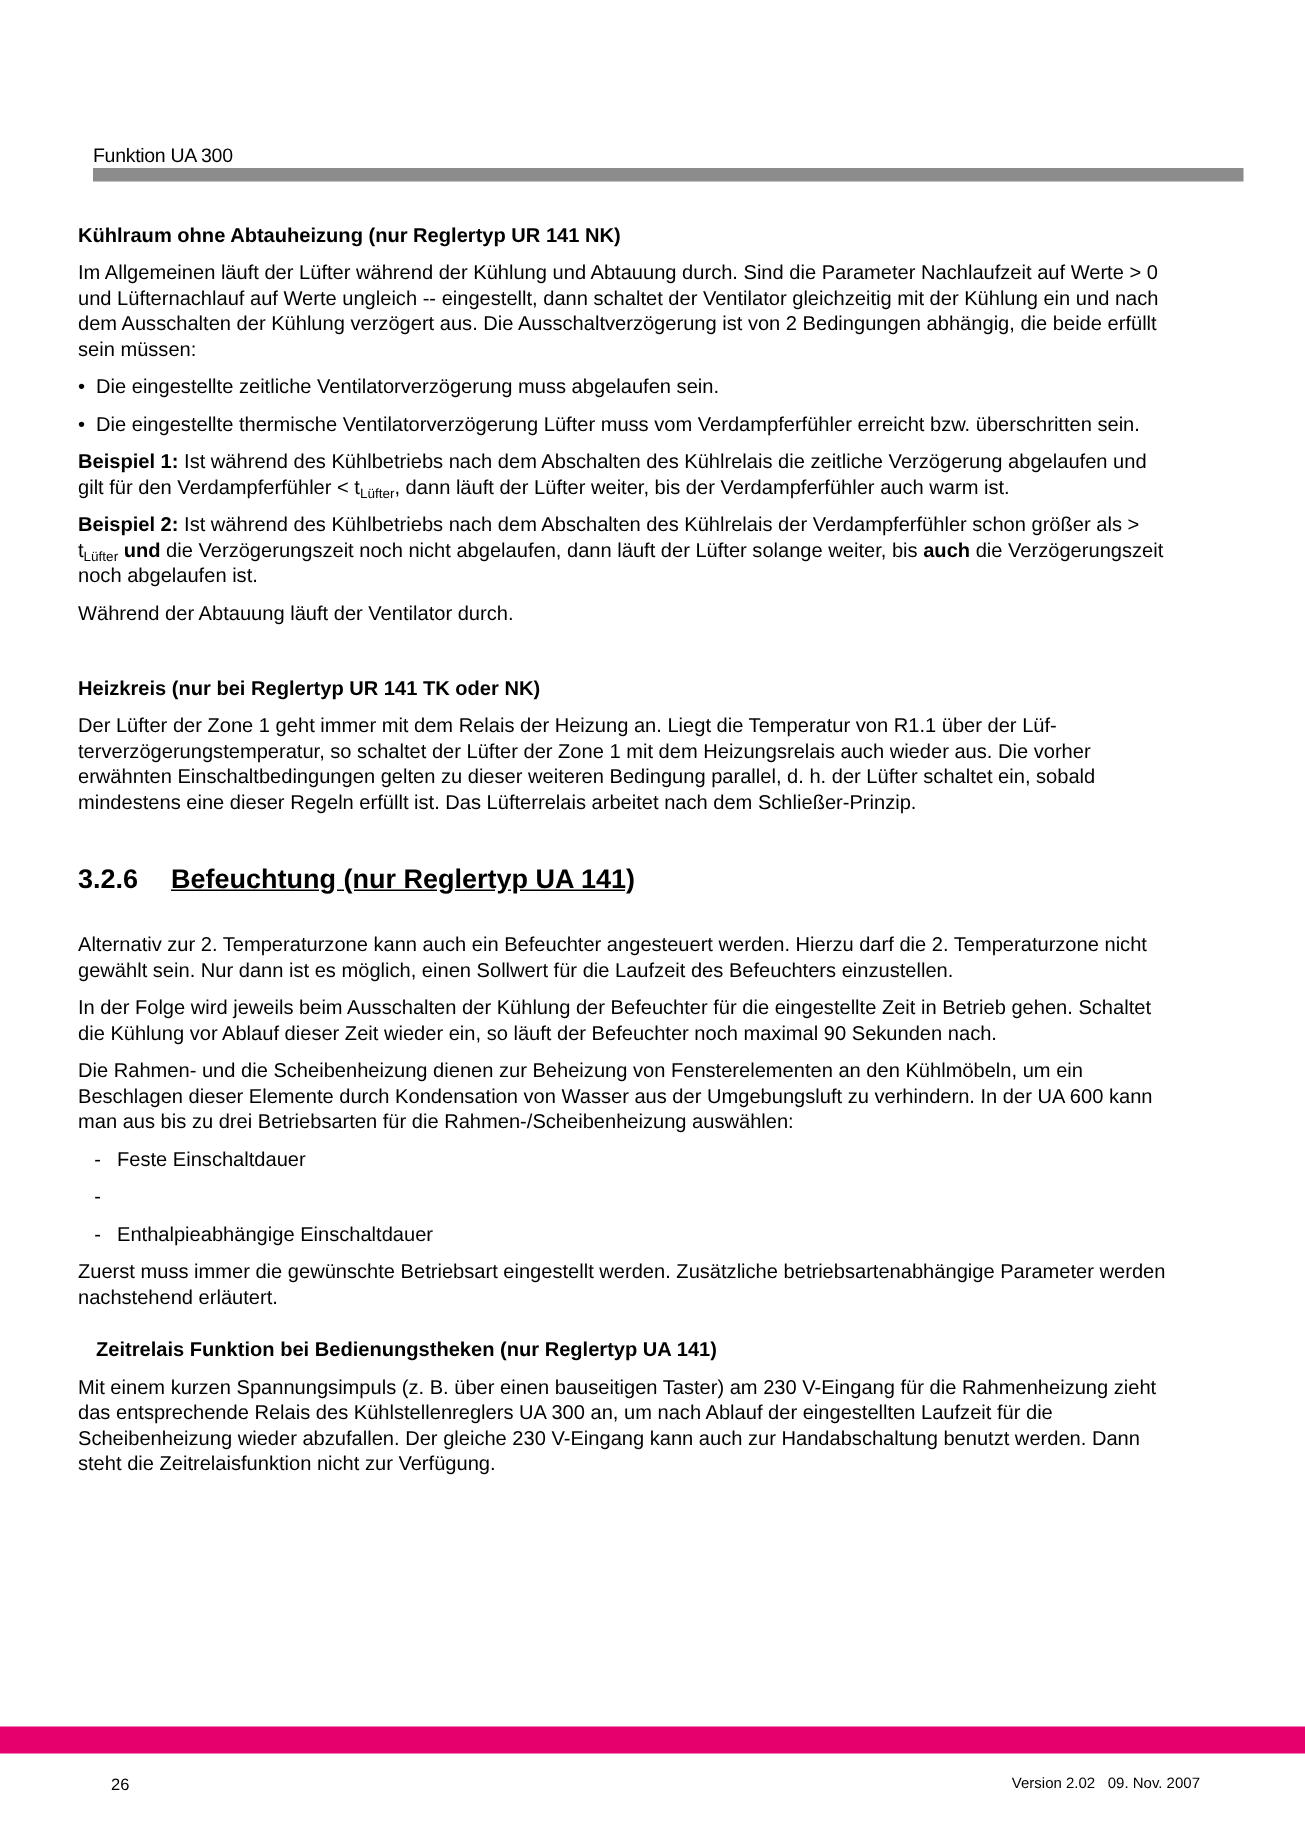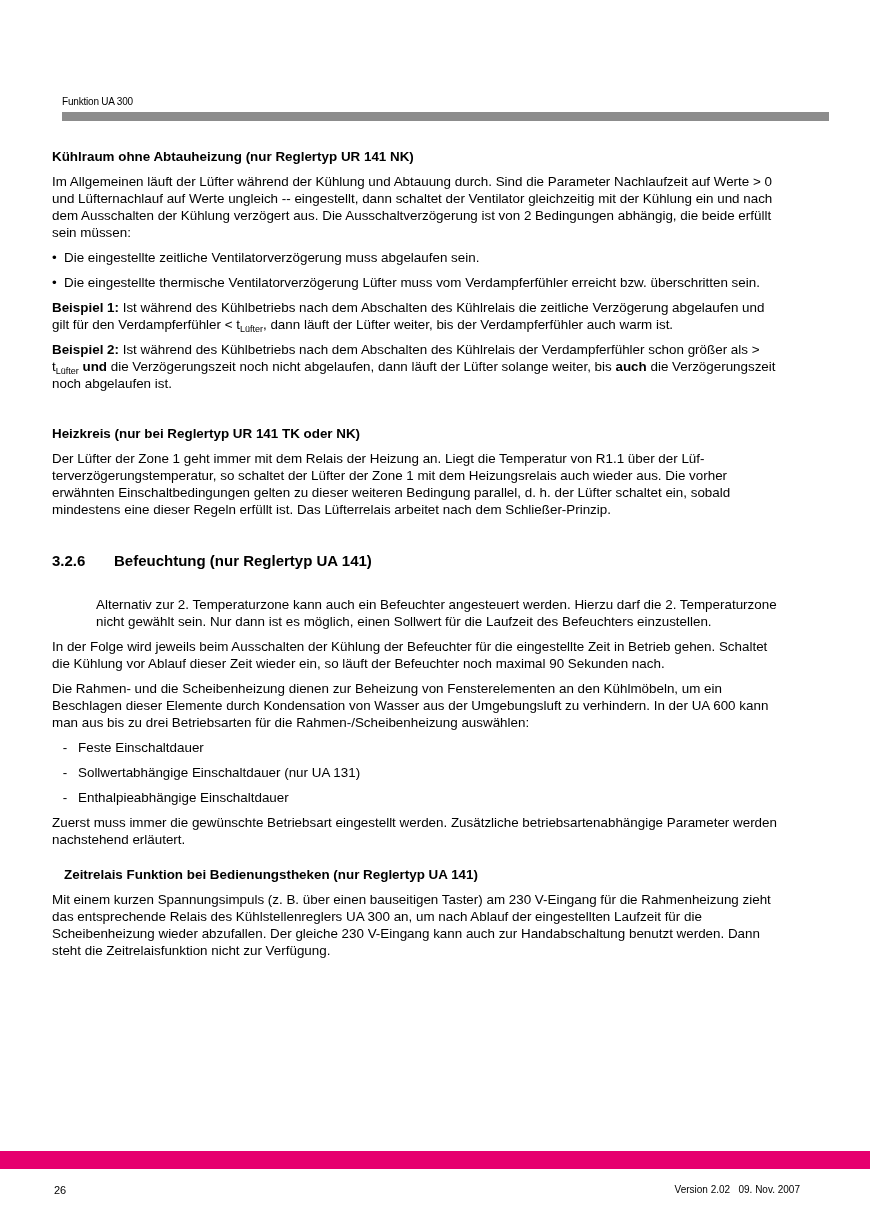--- a/index.html
+++ b/index.html
@@ -1,31 +1,31 @@
 <!DOCTYPE html>
 <html><head>
 <meta charset="utf-8">
 <style>
   html, body { margin: 0; padding: 0; background: #ffffff; }
   body { width: 870px; height: 1230px; position: relative; overflow: hidden;
          font-family: "Liberation Sans", sans-serif; color: #000; }
-  .running-head { position: absolute; left: 62px; top: 96px; font-size: 10px; letter-spacing: -0.2px; }
+  .running-head { position: absolute; left: 62px; top: 96px; font-size: 13px; letter-spacing: -0.2px; }
   .gray-bar { position: absolute; left: 62px; top: 112px; width: 767px; height: 9px; background: #8c8c8c; }
   .content { position: absolute; left: 52px; top: 148px; width: 730px; font-size: 13.4px; line-height: 17px; }
   .content p { margin: 0 0 8px 0; }
   .h4 { font-weight: bold; margin: 0 0 8px 0; }
-  .h3 { font-weight: bold; font-size: 15px; line-height: 20px; margin: 0; }
+  .h3 { font-weight: bold; font-size: 18px; line-height: 20px; margin: 0; text-decoration: underline; }
   .h3 .num { display: inline-block; width: 62px; }
   .bullet { display: flex; margin: 0 0 8px 0; }
   .bullet .mark { width: 12px; flex: 0 0 12px; }
   .dash { display: flex; margin: 0 0 8px 0; padding-left: 0; }
   .dash .mark { width: 26px; flex: 0 0 26px; text-align: center; }
   sub { font-size: 9px; vertical-align: -3px; line-height: 0; }
   .pink-bar { position: absolute; left: 0; top: 1151px; width: 870px; height: 18px; background: #e6006e; }
-  .page-num { position: absolute; left: 54px; top: 1184px; font-size: 11px; }
+  .page-num { position: absolute; left: 74px; top: 1184px; font-size: 11px; }
   .version { position: absolute; right: 70px; top: 1184px; font-size: 10px; white-space: pre; }
 </style>
 </head>
 <body>
 
 <div class="running-head">Funktion UA 300</div>
 <div class="gray-bar"></div>
 
 <div class="content">
   <div class="h4">Kühlraum ohne Abtauheizung (nur Reglertyp UR 141 NK)</div>
@@ -37,39 +37,39 @@
   </div>
   <div class="bullet">
     <span class="mark">•</span>
     <span>Die eingestellte thermische Ventilatorverzögerung Lüfter muss vom Verdampferfühler erreicht bzw. überschrit­ten sein.</span>
   </div>
 
   <p><b>Beispiel 1:</b><span> Ist während des Kühlbetriebs nach dem Abschalten des Kühlrelais die zeitliche Verzögerung abge­laufen und gilt für den Verdampferfühler &lt; t</span><sub>Lüfter</sub><span>, dann läuft der Lüfter weiter, bis der Verdampferfühler auch warm ist.</span></p>
 
   <p><b>Beispiel 2:</b><span> Ist während des Kühlbetriebs nach dem Abschalten des Kühlrelais der Verdampferfühler schon grö­ßer als &gt; t</span><sub>Lüfter</sub><b> und</b><span> die Verzögerungszeit noch nicht abgelaufen, dann läuft der Lüfter solange weiter, bis </span><b>auch</b><span> die Verzögerungszeit noch abgelaufen ist.</span></p>
 
+  <p>Während der Abtauung läuft der Ventilator durch.</p>
 
   <div class="h4" style="margin-top:33px;">Heizkreis (nur bei Reglertyp UR 141 TK oder NK)</div>
   <p>Der Lüfter der Zone 1 geht immer mit dem Relais der Heizung an. Liegt die Temperatur von R1.1 über der Lüf­terverzögerungstemperatur, so schaltet der Lüfter der Zone 1 mit dem Heizungsrelais auch wieder aus. Die vor­her erwähnten Einschaltbedingungen gelten zu dieser weiteren Bedingung parallel, d. h. der Lüfter schaltet ein, sobald mindestens eine dieser Regeln erfüllt ist. Das Lüfterrelais arbeitet nach dem Schließer-Prinzip.</p>
 
   <div class="h3" style="margin-top:33px;">
     <span class="num">3.2.6</span><span>Befeuchtung (nur Reglertyp UA 141)</span>
   </div>
-  <p style="margin-top:25px;margin-left:44px;">Alternativ zur 2. Temperaturzone kann auch ein Befeuchter angesteuert werden. Hierzu darf die 2. Temperatur­zone nicht gewählt sein. Nur dann ist es möglich, einen Sollwert für die Laufzeit des Befeuchters einzustellen.</p>
+  <p style="margin-top:25px;">Alternativ zur 2. Temperaturzone kann auch ein Befeuchter angesteuert werden. Hierzu darf die 2. Temperatur­zone nicht gewählt sein. Nur dann ist es möglich, einen Sollwert für die Laufzeit des Befeuchters einzustellen.</p>
   <p>In der Folge wird jeweils beim Ausschalten der Kühlung der Befeuchter für die eingestellte Zeit in Betrieb ge­hen. Schaltet die Kühlung vor Ablauf dieser Zeit wieder ein, so läuft der Befeuchter noch maximal 90 Sekunden nach.</p>
 
   <p>Die Rahmen- und die Scheibenheizung dienen zur Beheizung von Fensterelementen an den Kühlmöbeln, um ein Beschlagen dieser Elemente durch Kondensation von Wasser aus der Umgebungsluft zu verhindern. In der UA 600 kann man aus bis zu drei Betriebsarten für die Rahmen-/Scheibenheizung auswählen:</p>
 
   <div class="dash">
     <span class="mark">-</span>
     <span>Feste Einschaltdauer</span>
   </div>
   <div class="dash">
     <span class="mark">-</span>
-    <span>Sollwertabhängige Einschaltdauer (nur UA 131)</span>
   </div>
   <div class="dash">
     <span class="mark">-</span>
     <span>Enthalpieabhängige Einschaltdauer</span>
   </div>
 
   <p>Zuerst muss immer die gewünschte Betriebsart eingestellt werden. Zusätzliche betriebsartenabhängige Para­meter werden nachstehend erläutert.</p>
 
   <div class="h4" style="margin-top:18px;margin-left:12px;">Zeitrelais Funktion bei Bedienungstheken (nur Reglertyp UA 141)</div>
   <p>Mit einem kurzen Spannungsimpuls (z. B. über einen bauseitigen Taster) am 230 V-Eingang für die Rahmenhei­zung zieht das entsprechende Relais des Kühlstellenreglers UA 300 an, um nach Ablauf der eingestellten Lauf­zeit für die Scheibenheizung wieder abzufallen. Der gleiche 230 V-Eingang kann auch zur Handabschaltung benutzt werden. Dann steht die Zeitrelaisfunktion nicht zur Verfügung.</p>

